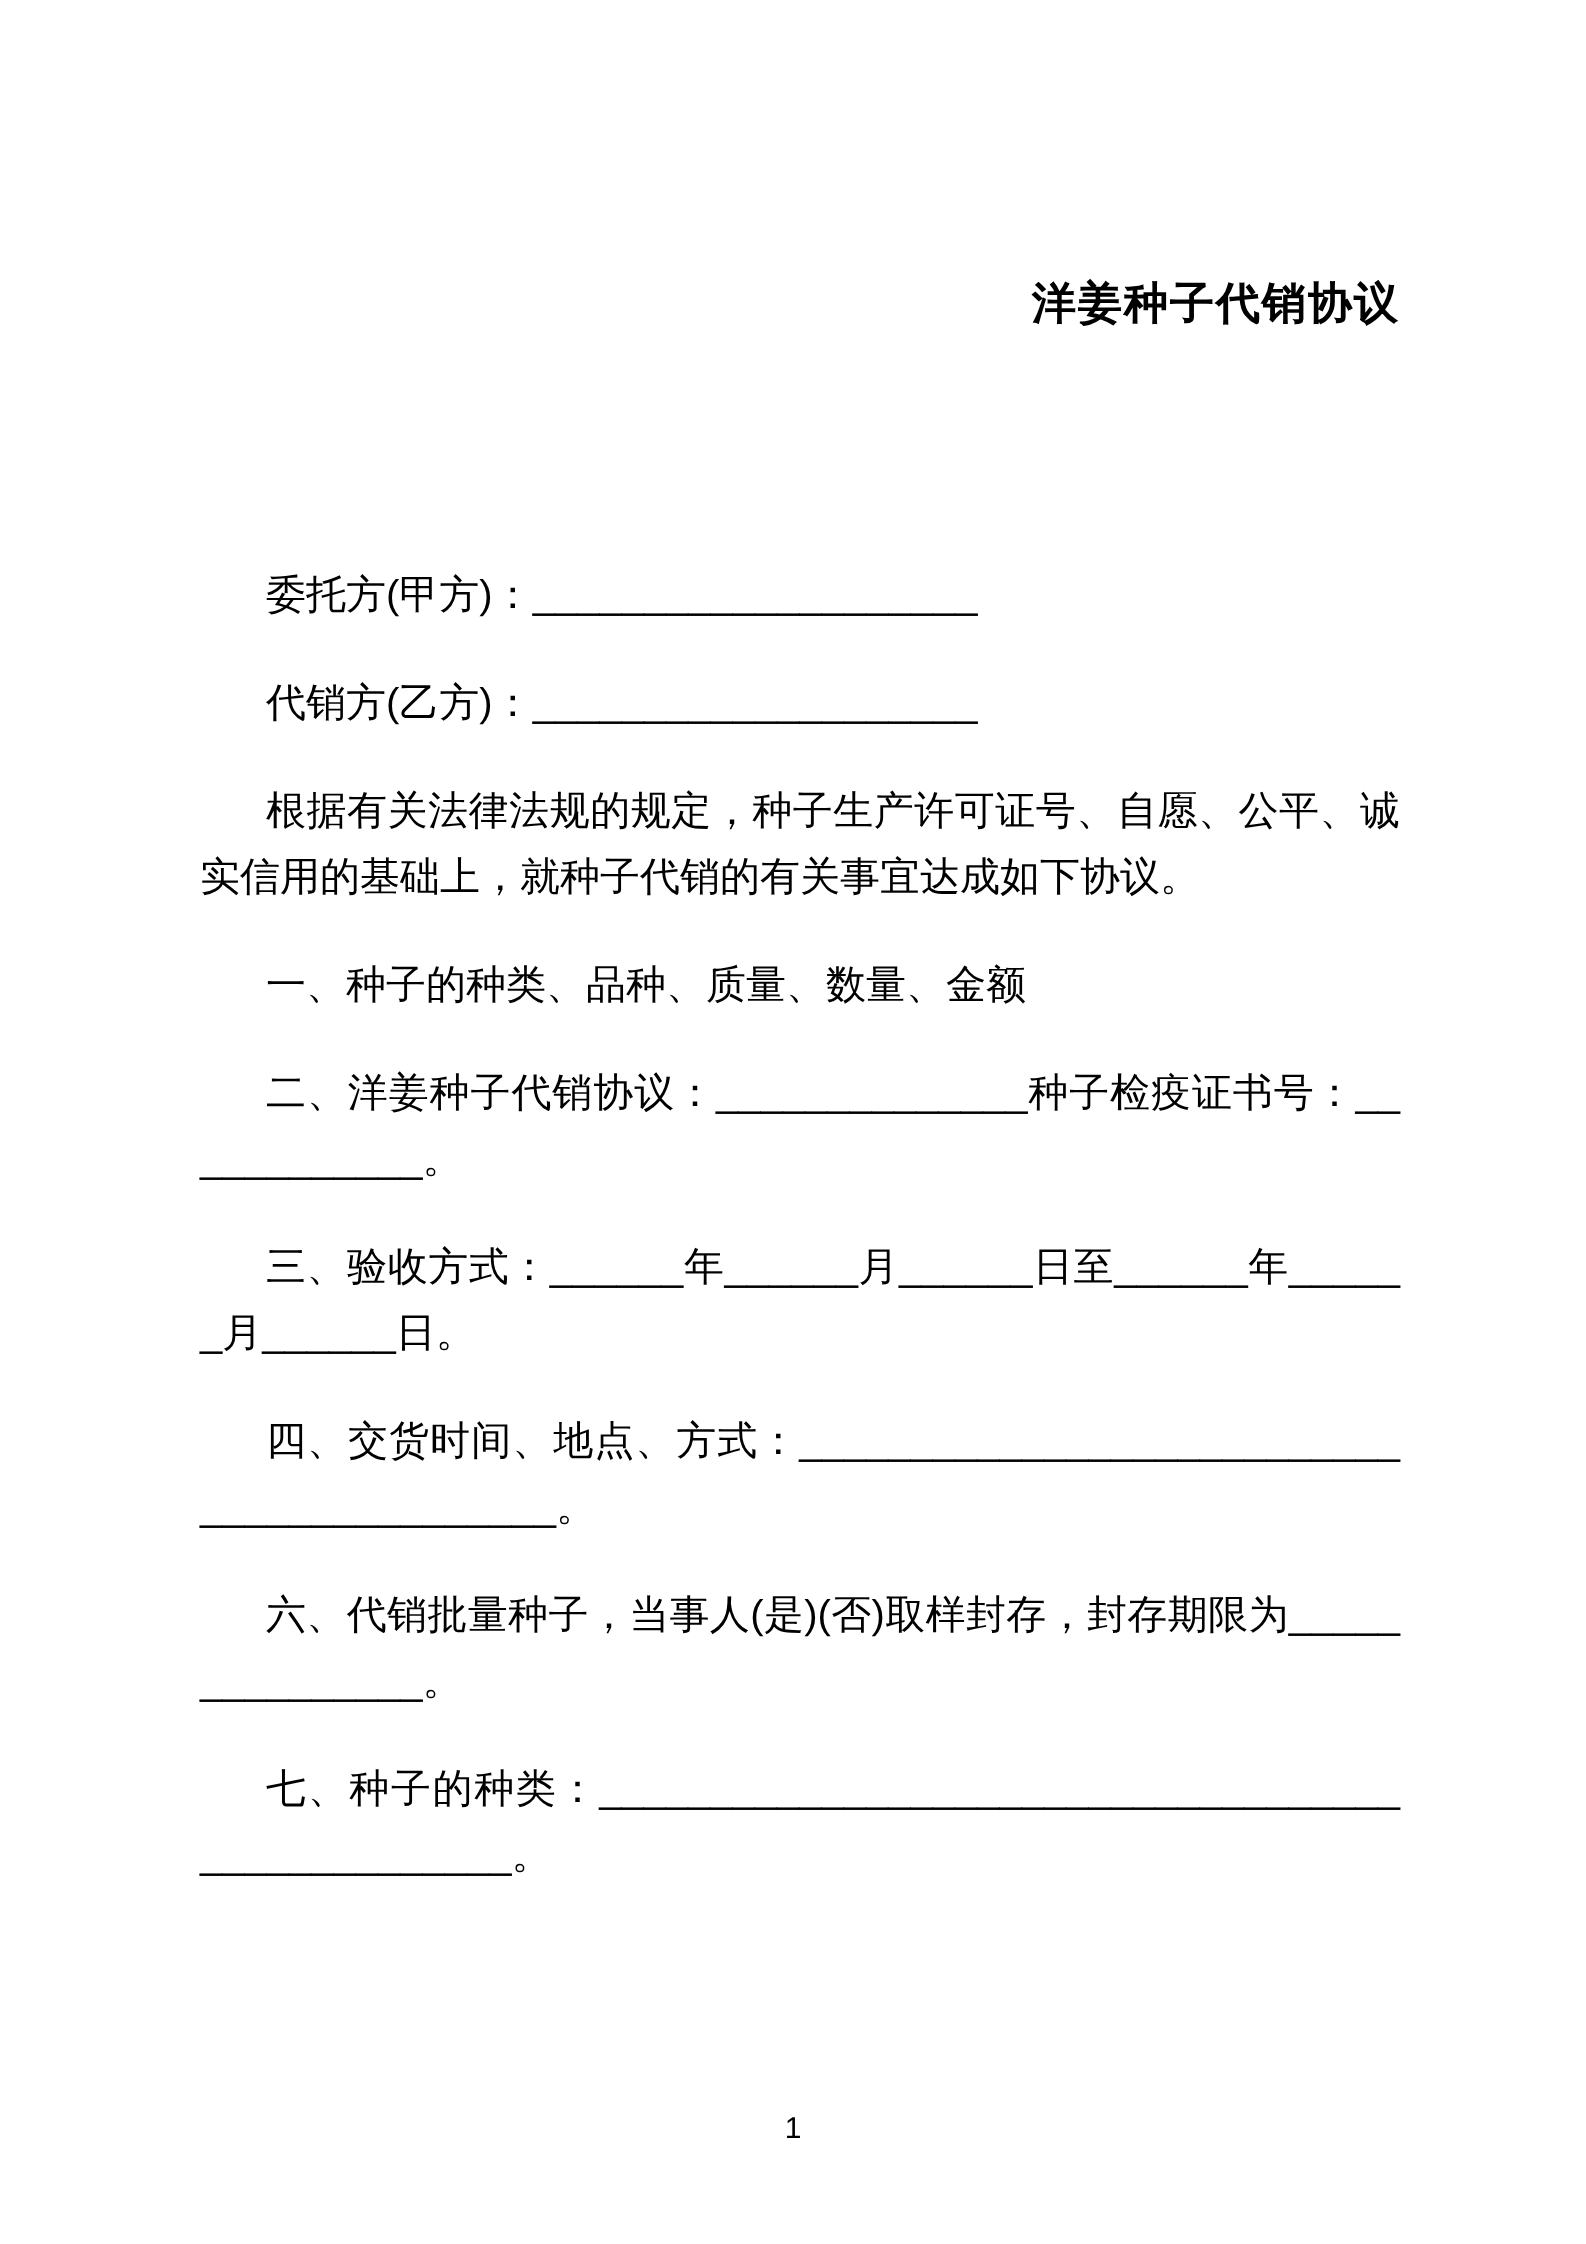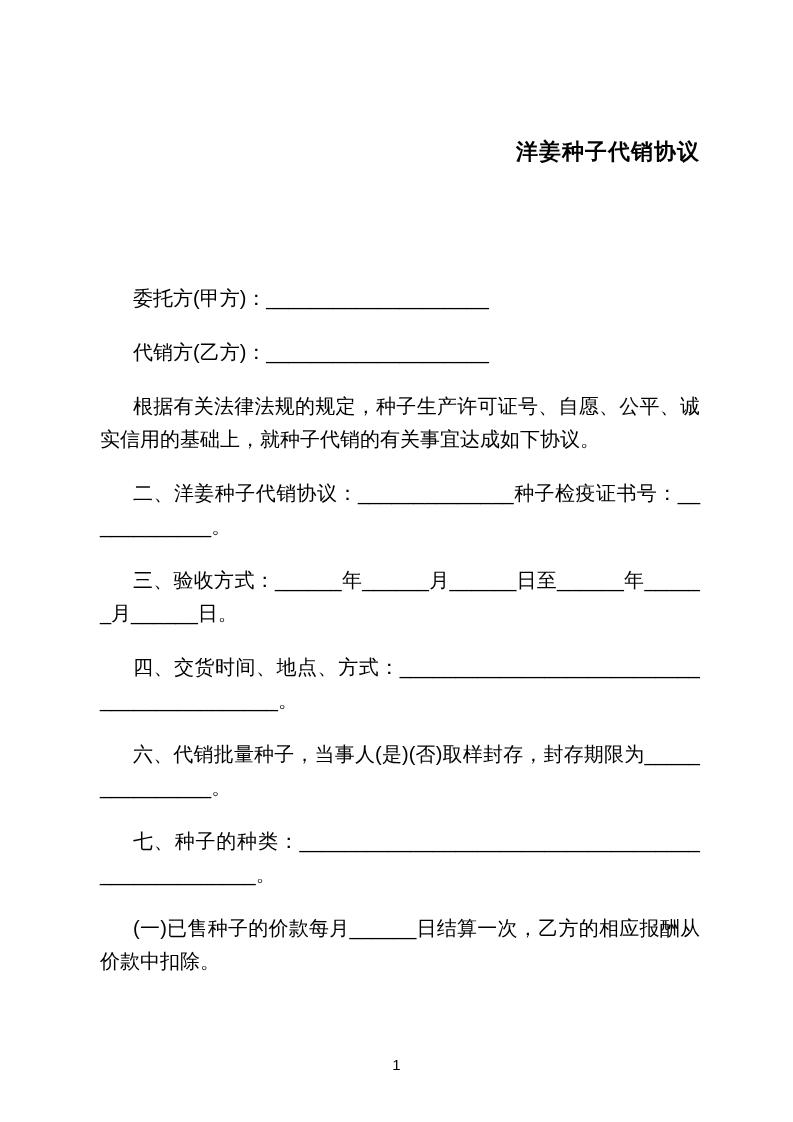--- a/index.html
+++ b/index.html
@@ -58,31 +58,31 @@
   <div class="content">
 
     <h1 class="doc-title">洋姜种子代销协议</h1>
 
     <p class="line">委托方(甲方)：____________________</p>
 
     <p class="line">代销方(乙方)：____________________</p>
 
     <p class="line">根据有关法律法规的规定，种子生产许可证号、自愿、公平、诚实信用的基础上，就种子代销的有关事宜达成如下协议。</p>
 
+    <p class="line">一、种子的种类、品种、质量、数量、金额</p>
 
     <p class="line">二、洋姜种子代销协议：______________种子检疫证书号：____________。</p>
 
     <p class="line">三、验收方式：______年______月______日至______年______月______日。</p>
 
     <p class="line">四、交货时间、地点、方式：___________________________________________。</p>
 
 
     <p class="line">六、代销批量种子，当事人(是)(否)取样封存，封存期限为_______________。</p>
 
     <p class="line">七、种子的种类：__________________________________________________。</p>
 
 
-    <p class="line">(一)已售种子的价款每月______日结算一次，乙方的相应报酬从价款中扣除。</p>
 
   </div>
 
   <div class="page-number">1</div>
 </div>
 
 </body></html>

